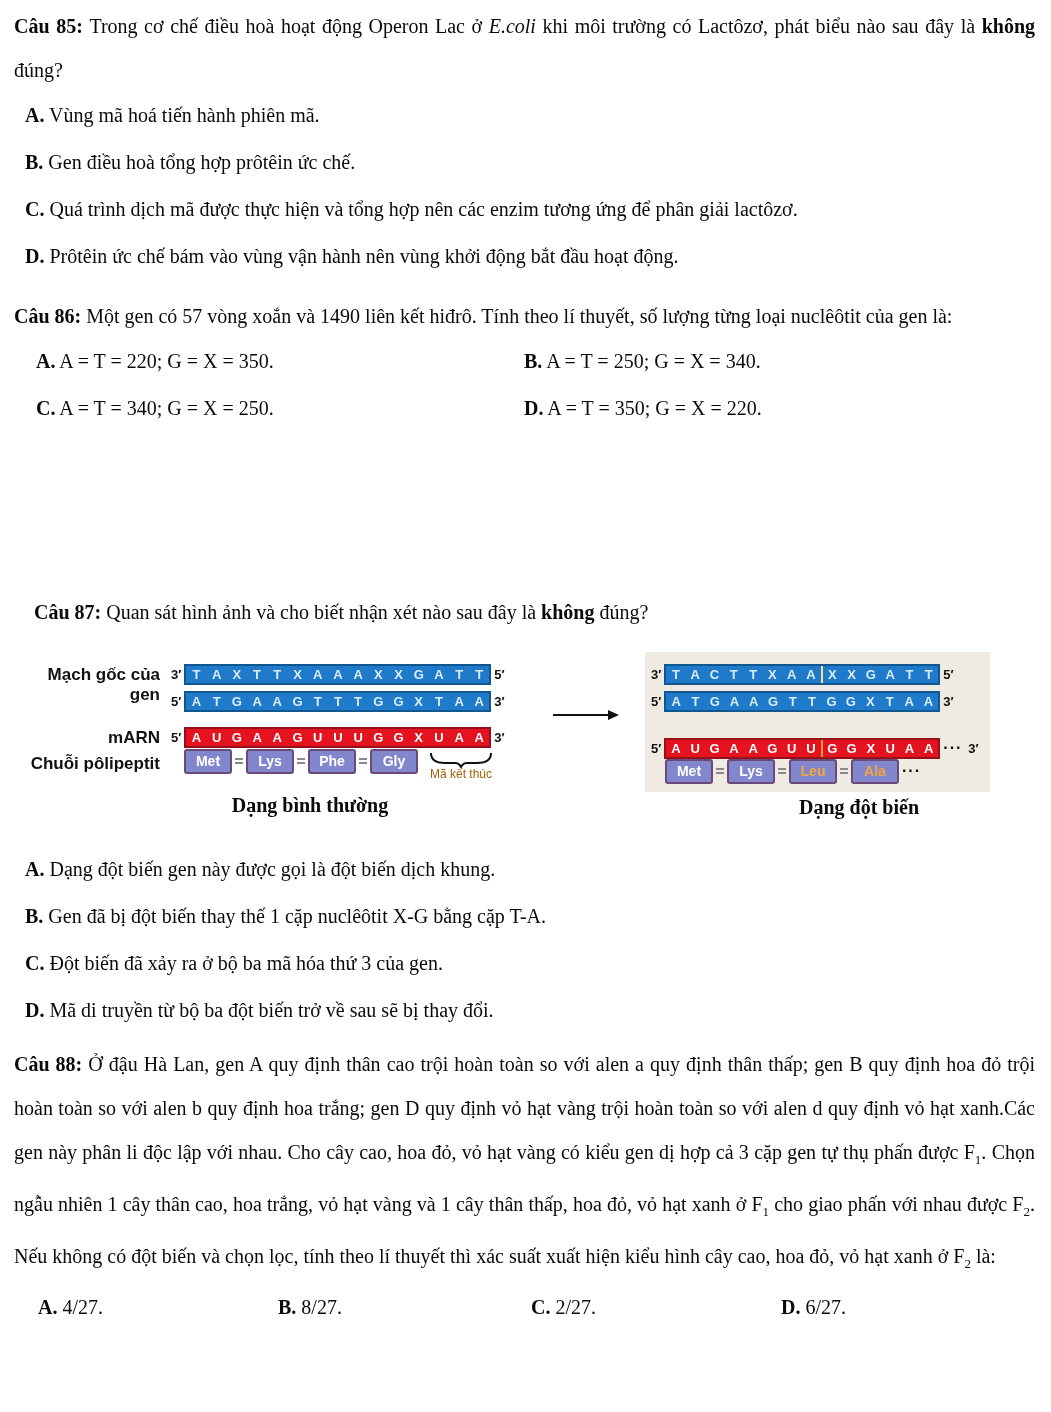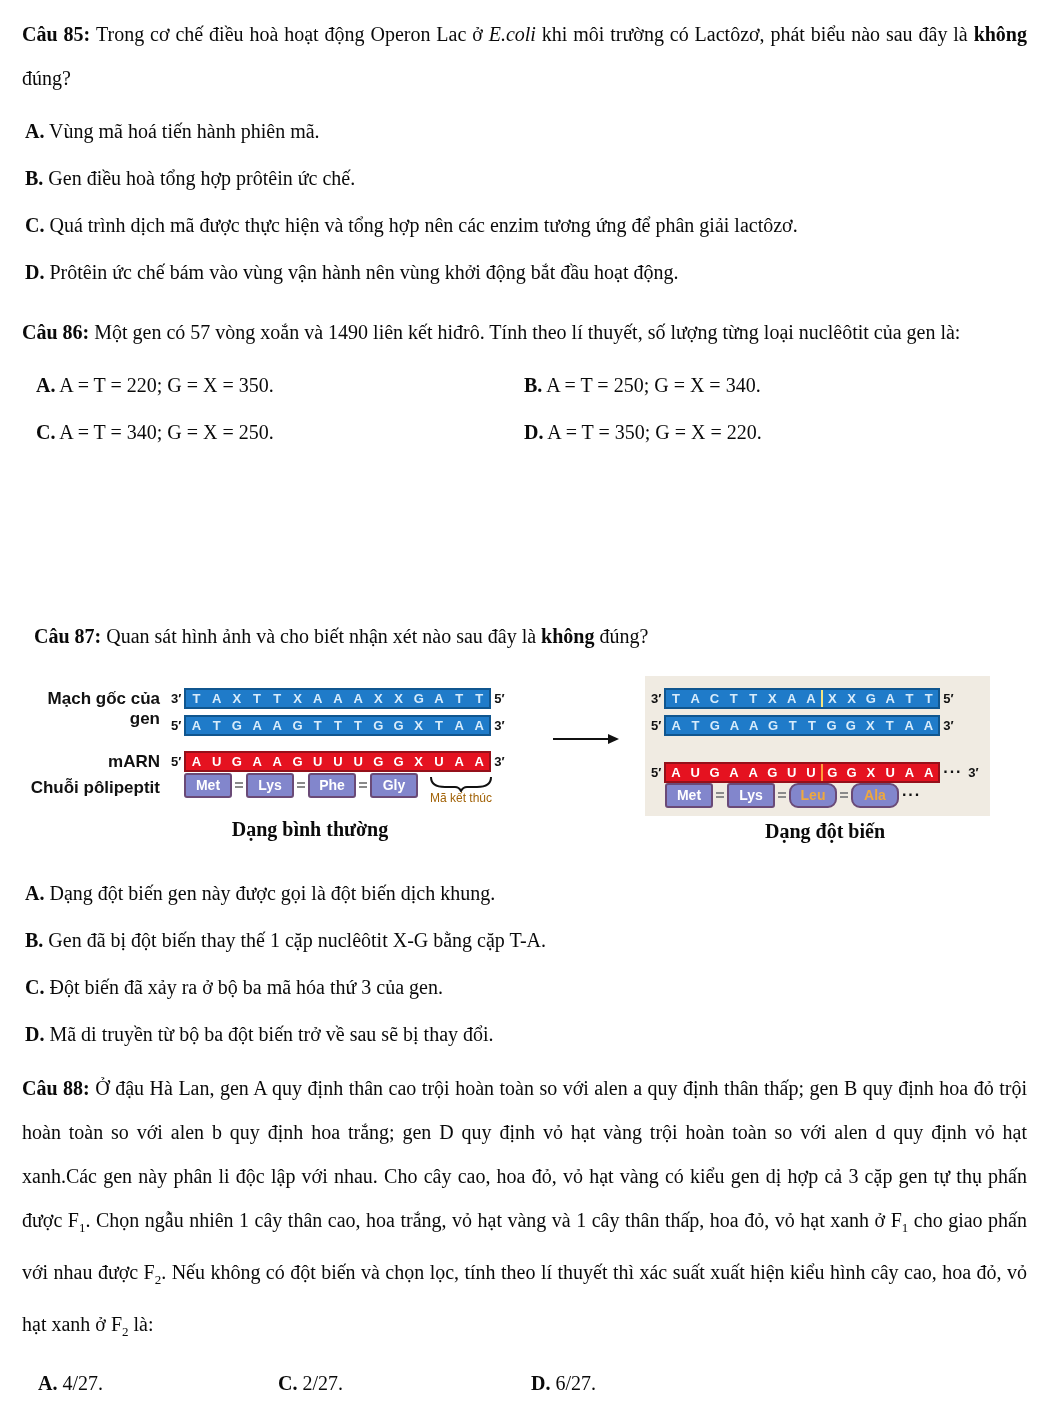--- a/index.html
+++ b/index.html
@@ -1,19 +1,19 @@
 <!DOCTYPE html>
 <html><head>
 <meta charset="utf-8">
 <style>
   html,body{margin:0;padding:0;background:#fff;}
   .page{position:relative;width:1051px;height:1412px;box-sizing:border-box;
         padding:4px 16px 0 14px;background:#fff;overflow:hidden;
         font-family:"Liberation Serif",serif;font-size:20px;color:#0a0a0a;}
-  .stem{margin:8px;line-height:44px;text-align:justify;}
+  .stem{margin:0;line-height:44px;text-align:justify;}
   .stem-one{margin:0;line-height:44px;}
   .opts-stack p{margin:0 0 0 11px;line-height:47px;}
   .q86{margin-top:14px;}
   .opts-grid2{display:grid;grid-template-columns:488px auto;margin-left:22px;line-height:47px;}
   .opts-grid2 p{margin:0;}
   .spacer{height:158px;}
   .q88{margin-top:8px;}
   .q88 .stem{line-height:44px;}
   .opts-row{display:flex;margin-left:24px;line-height:42px;}
   .opts-row p{margin:0;}
@@ -35,27 +35,27 @@
   .bar.rna{background:#e51220;border-color:#95101a;}
   .bar-n{width:307px;} .bar-m{width:276px;}
   .cell{flex:1;text-align:center;font:bold 13px "Liberation Sans",sans-serif;
         color:#fff;line-height:17px;}
   .bar.dna .cell{color:#d8ecfb;}
   .cell.cut{border-left:2px solid #f6e47f;}
   .bar.rna .cell.cut{border-left-color:#ff9c3a;}
   .aa{width:48px;height:25px;box-sizing:border-box;background:#8286cc;border:2px solid #6a4a77;
       border-radius:3px;color:#fff;font:bold 14px "Liberation Sans",sans-serif;
       display:flex;align-items:center;justify-content:center;flex:none;}
-  .aa.hl{color:#efa83e;border-radius:9px;}
+  .aa.hl{color:#efa83e;}
   .link{width:14px;display:flex;flex-direction:column;gap:2px;align-items:center;flex:none;}
   .link i{display:block;width:8px;height:2px;background:#8a8a8a;}
   .dots{font:bold 16px "Liberation Sans",sans-serif;letter-spacing:1px;margin:0 3px;color:#111;}
   .caption{position:absolute;font:bold 20px "Liberation Serif",serif;text-align:center;color:#0a0a0a;}
   #cap-normal{left:160px;top:146px;width:300px;}
-  #cap-mutant{left:690px;top:148px;width:270px;}
+  #cap-mutant{left:724px;top:148px;width:270px;}
   #stop-brace{position:absolute;left:429px;top:104px;}
   #stop-label{position:absolute;left:430px;top:119px;width:110px;
               font:12px "Liberation Sans",sans-serif;color:#a16207;}
   #arrow{position:absolute;left:553px;top:66px;width:64px;height:0;border-top:2px solid #111;}
   #arrow::after{content:'';position:absolute;right:-2px;top:-6px;width:0;height:0;
                 border-left:11px solid #111;border-top:5px solid transparent;
                 border-bottom:5px solid transparent;}
 </style>
 </head>
 <body>
@@ -273,18 +273,19 @@
       <p><span style="font-weight: bold;">B.</span><span> Gen đã bị đột biến thay thế 1 cặp nuclêôtit X-G bằng cặp T-A.</span></p>
       <p><span style="font-weight: bold;">C.</span><span> Đột biến đã xảy ra ở bộ ba mã hóa thứ 3 của gen.</span></p>
       <p><span style="font-weight: bold;">D.</span><span> Mã di truyền từ bộ ba đột biến trở về sau sẽ bị thay đổi.</span></p>
     </div>
   </section>
 
   <section class="q88">
     <p class="stem"><span style="font-weight: bold;">Câu 88: </span><span>Ở đậu Hà Lan, gen A quy định thân cao trội hoàn toàn so với alen a quy định thân thấp; gen B quy định hoa đỏ trội hoàn toàn so với alen b quy định hoa trắng; gen D quy định vỏ hạt vàng trội hoàn toàn so với alen d quy định vỏ hạt xanh.Các gen này phân li độc lập với nhau. Cho cây cao, hoa đỏ, vỏ hạt vàng có kiểu gen dị hợp cả 3 cặp gen tự thụ phấn được F</span><sub>1</sub><span>. Chọn ngẫu nhiên 1 cây thân cao, hoa trắng, vỏ hạt vàng và 1 cây thân thấp, hoa đỏ, vỏ hạt xanh ở F</span><sub>1</sub><span> cho giao phấn với nhau được F</span><sub>2</sub><span>. Nếu không có đột biến và chọn lọc, tính theo lí thuyết thì xác suất xuất hiện kiểu hình cây cao, hoa đỏ, vỏ hạt xanh ở F</span><sub>2</sub><span> là:</span></p>
     <div class="opts-row">
       <p><span style="font-weight: bold;">A.</span><span> 4/27.</span></p>
+      <p><span style="font-weight: bold;">B.</span><span> 8/27.</span></p>
       <p><span style="font-weight: bold;">C.</span><span> 2/27.</span></p>
       <p><span style="font-weight: bold;">D.</span><span> 6/27.</span></p>
     </div>
   </section>
 
 </div>
 
 </body></html>

